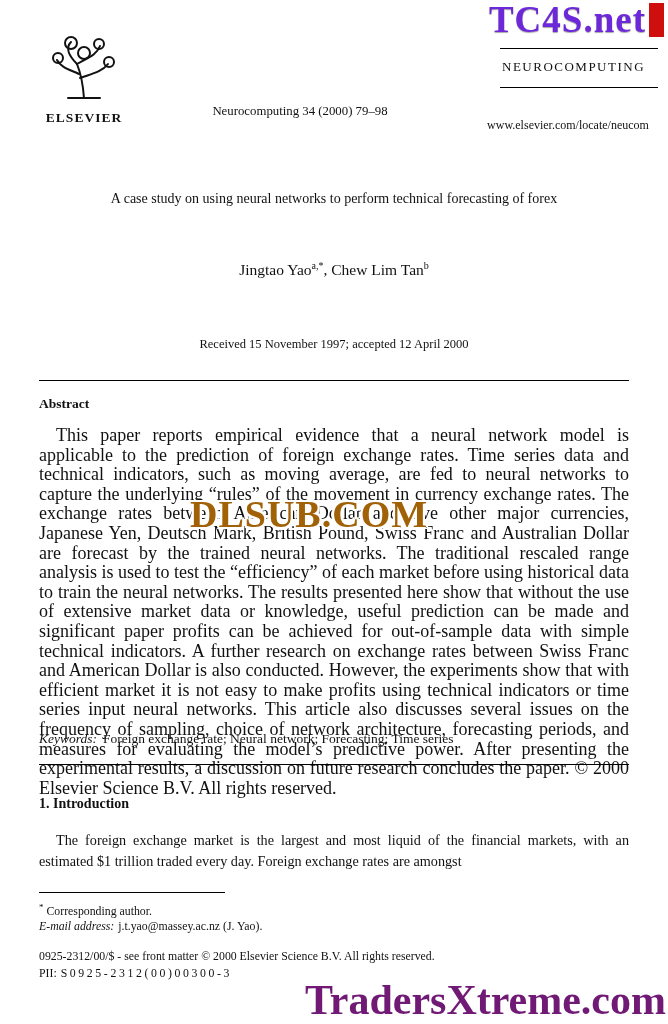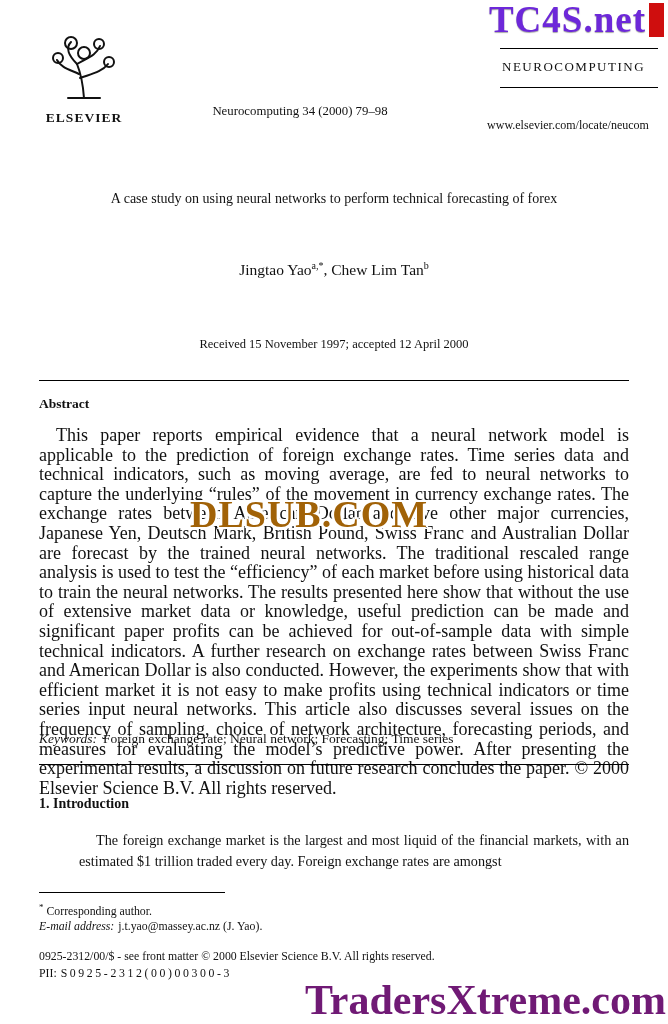--- a/index.html
+++ b/index.html
@@ -58,21 +58,21 @@
 
   
   .abstract-heading { position: absolute; top: 396px; left: 39px; font-size: 13.5px; font-weight: bold; }
   .abstract-text { position: absolute; top: 426px; left: 39px; right: 39px; font-size: 18px; line-height: 19.6px; text-align: justify; text-indent: 17px; }
   .keywords { position: absolute; top: 731px; left: 39px; right: 39px; font-size: 13.5px; }
   .keywords .kw-label { font-style: italic; }
   .keywords .kw-text { margin-left: 6px; }
 
   
   .section-heading { position: absolute; top: 796px; left: 39px; font-size: 14px; font-weight: bold; }
-  .intro-text { position: absolute; top: 830px; left: 39px; right: 39px; font-size: 14.2px; line-height: 21px; text-align: justify; text-indent: 17px; margin-left: 40px; }
+  .intro-text { position: absolute; top: 830px; left: 39px; right: 39px; font-size: 14.2px; line-height: 21px; text-align: justify; text-indent: 17px; }
 
   
   .footnote-1 { position: absolute; top: 902px; left: 39px; font-size: 11.8px; }
   .footnote-1 sup { font-size: 9px; }
   .footnote-2 { position: absolute; top: 919px; left: 39px; font-size: 11.8px; }
   .footnote-2 .email-label { font-style: italic; }
   .footnote-2 .email-value { margin-left: 4px; }
 
   
   .footer-copyright { position: absolute; top: 949px; left: 39px; right: 39px; font-size: 11.8px; }

